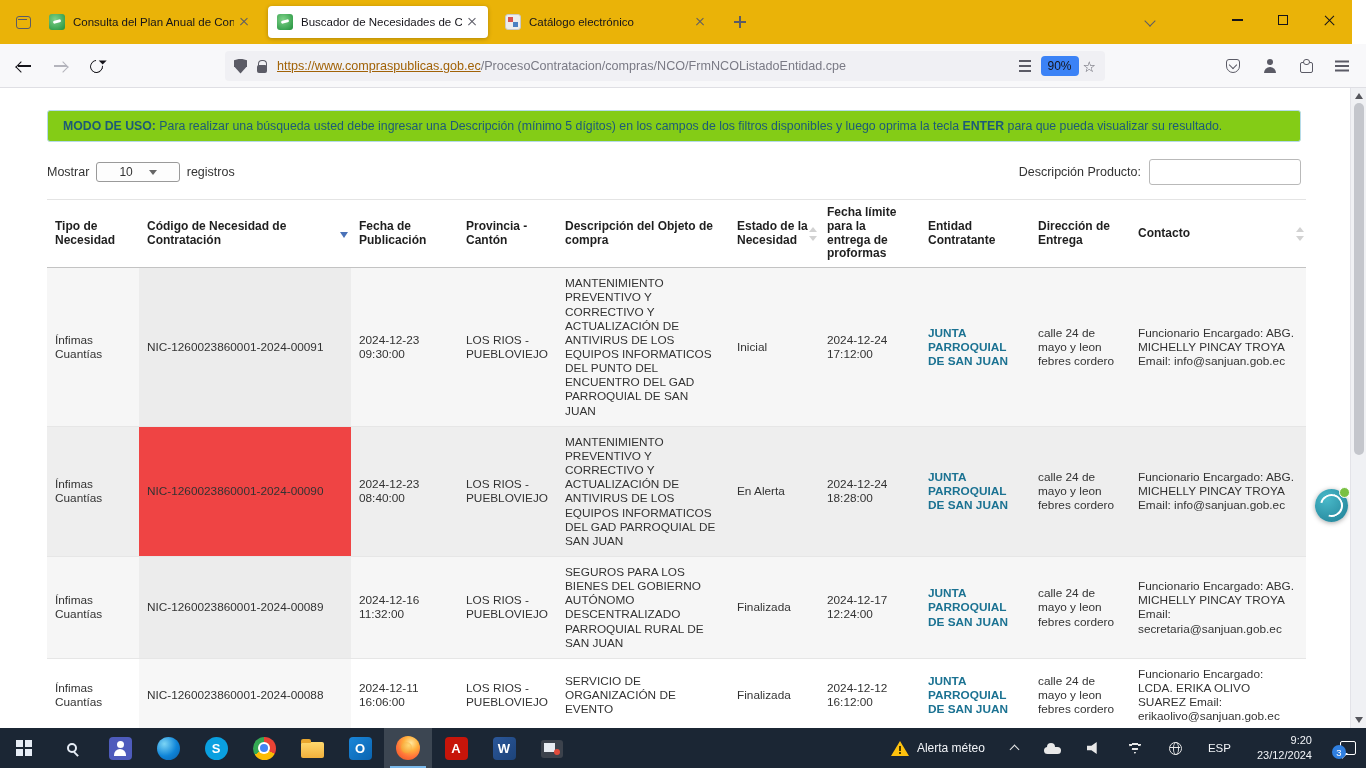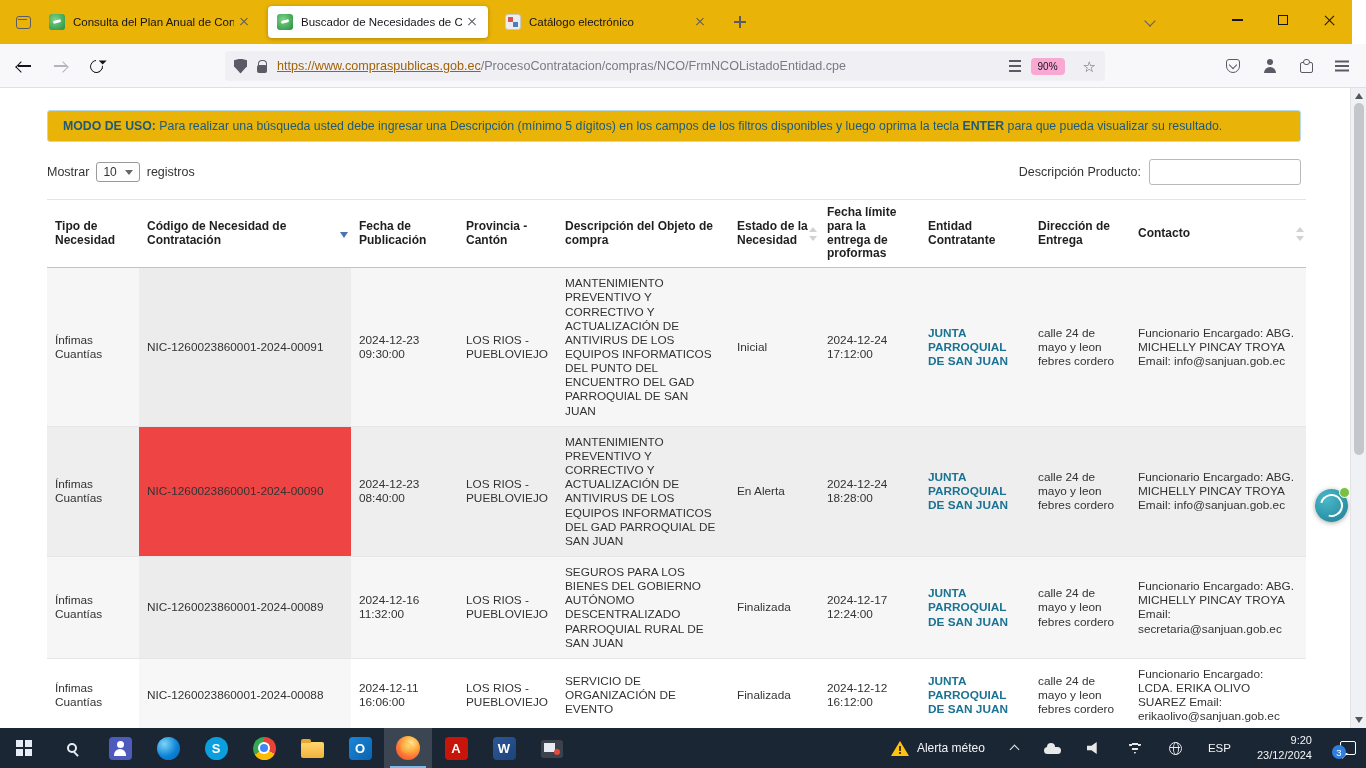--- a/index.html
+++ b/index.html
@@ -54,41 +54,41 @@
   .reload-ic::after{content:"";position:absolute;top:-4.5px;right:-1.5px;border:4px solid transparent;border-left-color:#15141a;transform:rotate(50deg);}
   .urlbar{position:absolute;left:225px;top:7px;width:880px;height:30px;background:#f0f0f4;border-radius:4px;
     display:flex;align-items:center;padding:0 9px;}
   .shield-ic{width:13px;height:15px;background:#5b5b66;clip-path:polygon(50% 0%,100% 12%,100% 52%,50% 100%,0% 52%,0% 12%);margin-right:10px;}
   .lock-ic{width:10px;height:8px;background:#5b5b66;border-radius:2px;position:relative;margin:5px 10px 0 0;}
   .lock-ic::before{content:"";position:absolute;top:-5px;left:1.4px;width:7px;height:7px;border:1.7px solid #5b5b66;border-bottom:none;border-radius:4px 4px 0 0;}
   .urltext{flex:1;font-size:12.6px;white-space:nowrap;overflow:hidden;}
   .urltext .host{color:#a16207;text-decoration:underline;}
   .urltext .path{color:#7a7a85;}
   .reader-ic{width:12px;height:12px;background:repeating-linear-gradient(to bottom,#5b5b66 0 2px,transparent 2px 5px);margin:0 10px;}
-  .zoom-pill{background:#f9a8d4;border-radius:4px;padding:3px 7px;font-size:10px;color:#15141a;margin-right:18px;}
+  .zoom-pill{background:#3b82f6;border-radius:4px;padding:3px 7px;font-size:12px;color:#15141a;margin-right:4px;}
   .star-ic{font-size:15px;color:#5b5b66;line-height:1;}
   .pocket-ic{width:14px;height:14px;border:1.7px solid #5b5b66;border-radius:3px 3px 7px 7px;position:relative;}
   .pocket-ic::before{content:"";position:absolute;left:2.5px;top:1.5px;width:5px;height:5px;border-right:1.7px solid #5b5b66;border-bottom:1.7px solid #5b5b66;transform:rotate(45deg);}
   .person-ic{position:relative;width:14px;height:14px;}
   .person-ic::before{content:"";position:absolute;left:4px;top:0;width:6px;height:6px;border-radius:50%;background:#5b5b66;}
   .person-ic::after{content:"";position:absolute;left:1px;bottom:0;width:12px;height:6px;border-radius:6px 6px 0 0;background:#5b5b66;}
   .puzzle-ic{width:13px;height:11px;border:1.7px solid #5b5b66;border-radius:2px;position:relative;margin-top:3px;}
   .puzzle-ic::before{content:"";position:absolute;top:-4.5px;left:2.5px;width:4.5px;height:4.5px;border:1.7px solid #5b5b66;border-radius:50%;background:#f8f8fa;}
   .menu-ic{width:14px;height:1.8px;background:#5b5b66;box-shadow:0 -4.5px 0 #5b5b66,0 4.5px 0 #5b5b66;}
 
   
   .content{position:absolute;top:88px;left:0;width:1350px;height:640px;background:#fff;overflow:hidden;}
-  .banner{margin:22px 49px 0 47px;background:#eab308;border:1px solid #b6dbe8;border-radius:3px;
+  .banner{margin:22px 49px 0 47px;background:#84cc16;border:1px solid #b6dbe8;border-radius:3px;
     padding:8px 15px;font-size:12.3px;color:#1c5a78;white-space:nowrap;overflow:hidden;}
   .banner b{font-weight:bold;}
   .controls{margin:17px 49px 0 47px;display:flex;align-items:center;justify-content:space-between;
     font-size:12.5px;color:#333;}
   .lenwrap{display:flex;align-items:center;gap:7px;}
-  .selbox{display:inline-flex;align-items:center;gap:8px;border:1px solid #9a9a9a;border-radius:3px;
-    background:#fdfdfd;padding:2px 6px;font-size:12px;color:#333;cursor:default;}
+  .selbox{display:inline-flex;align-items:center;gap:16px;border:1px solid #9a9a9a;border-radius:3px;
+    background:#fdfdfd;padding:2px 22px;font-size:12px;color:#333;cursor:default;}
   .selbox .tri{width:0;height:0;border-left:4px solid transparent;border-right:4px solid transparent;border-top:5px solid #666;}
   .filterwrap{display:flex;align-items:center;gap:8px;}
   .filterwrap label{font-weight:normal;color:#333;}
   .filterwrap input{width:152px;height:26px;border:1px solid #b9b9b9;border-radius:3px;padding:0 6px;font-size:12px;}
 
   table.grid{margin:14px 44px 0 47px;width:1259px;border-collapse:collapse;table-layout:fixed;
     font-size:11.8px;color:#333;}
   .grid th{font-size:12px;font-weight:bold;color:#1f1f1f;text-align:left;vertical-align:middle;
     padding:6px 8px;line-height:1.15;border-bottom:1px solid #c3c3c3;border-top:1px solid #e4e4e4;
     position:relative;cursor:pointer;}

